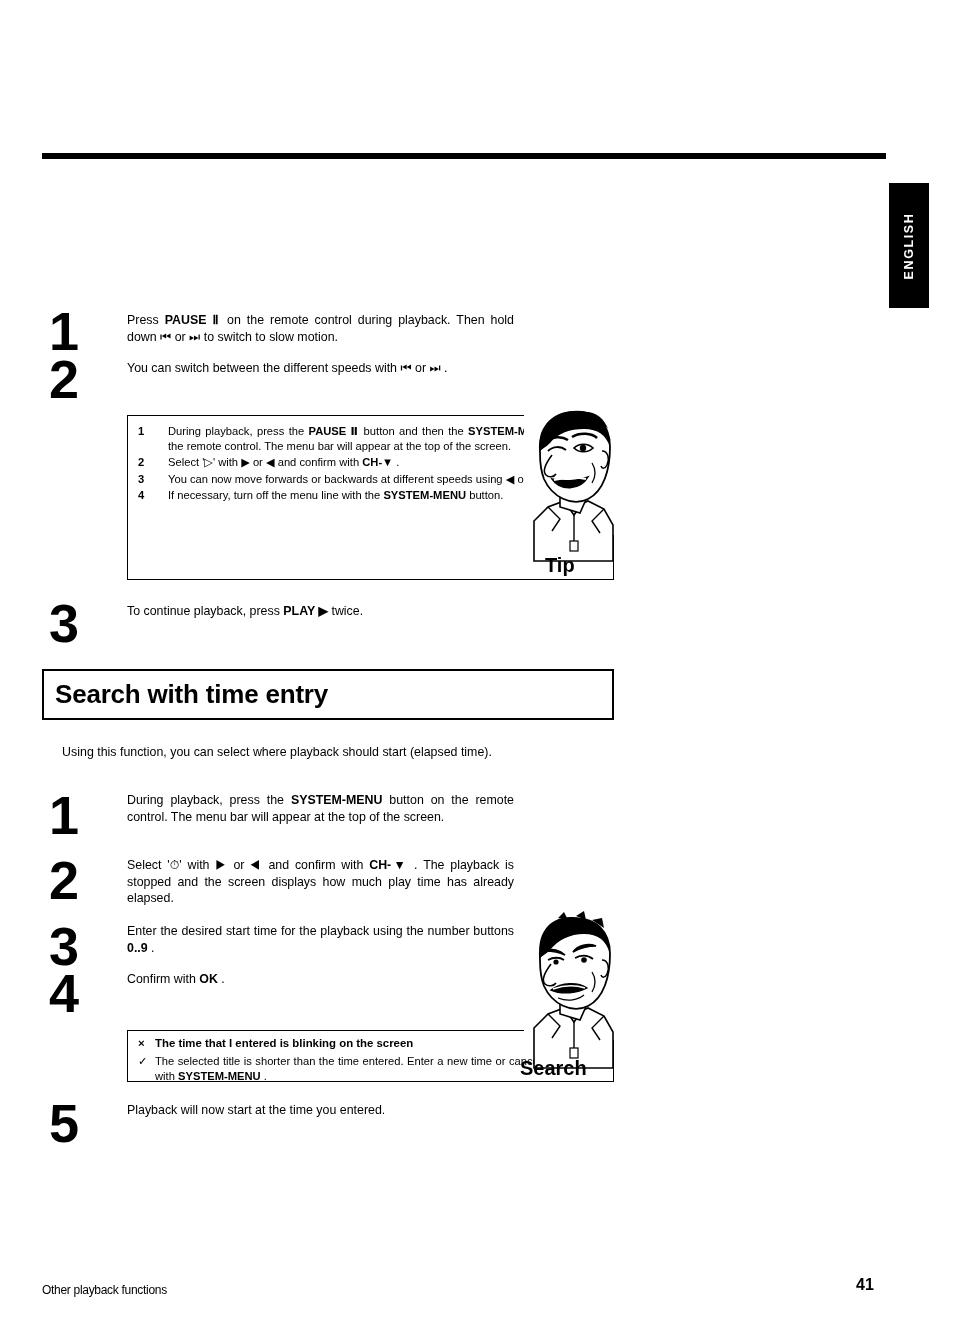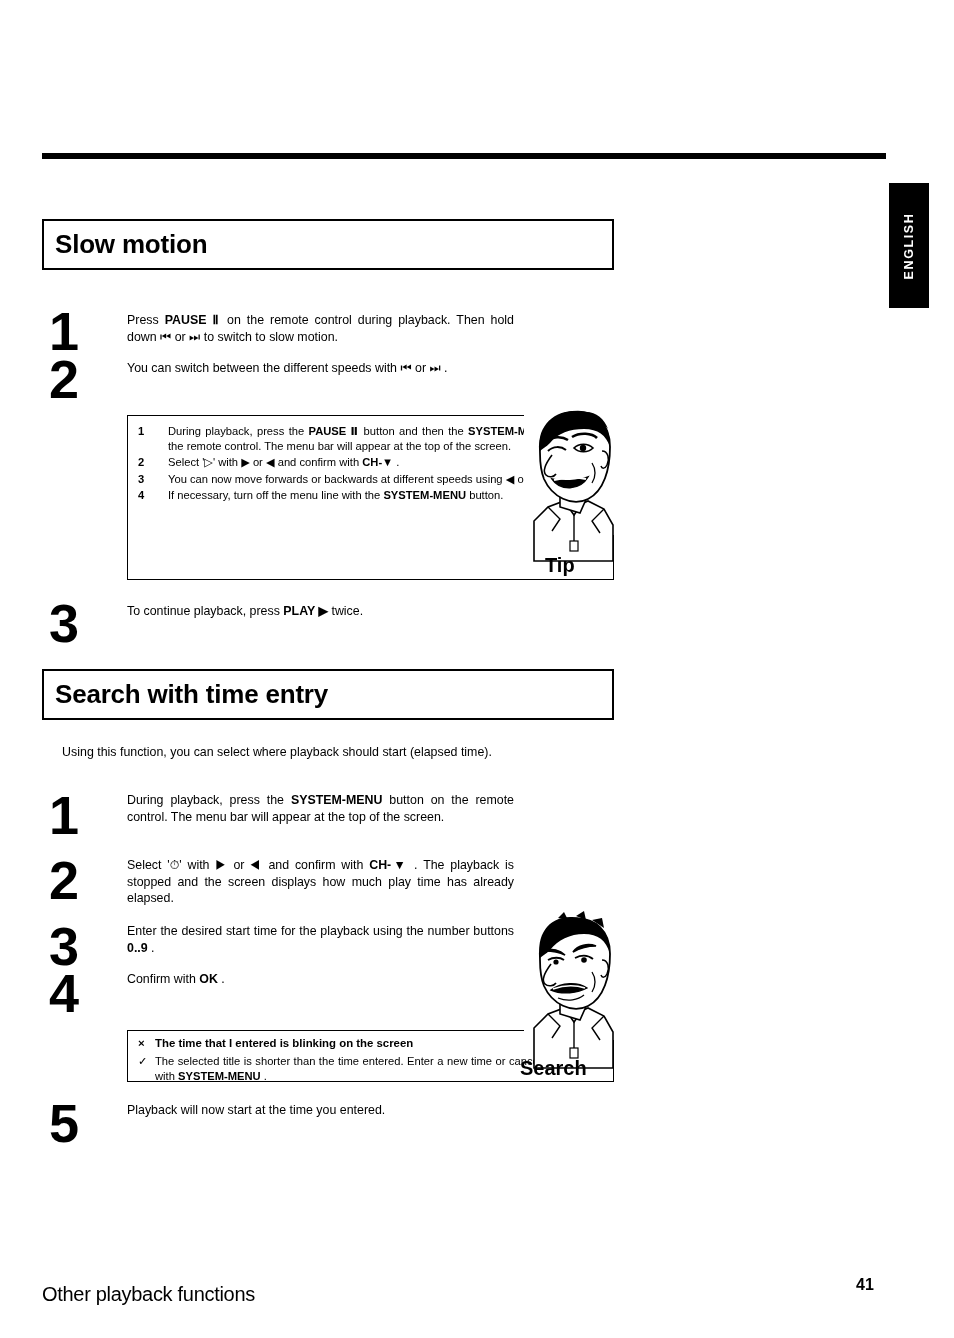--- a/index.html
+++ b/index.html
@@ -94,42 +94,39 @@
   .mascot svg{display:block;}
   .mascot-label{
     position:absolute;font-size:20px;font-weight:bold;font-family:"Liberation Sans",sans-serif;
   }
 
   
   .mask{position:absolute;background:#fff;}
 
   
   .footer-title{
-    position:absolute;left:42px;top:1283px;font-size:20px;
+    position:absolute;left:42px;top:1283px;font-size:12px;
     font-family:"Liberation Sans",sans-serif;letter-spacing:-0.3px;
   }
   .footer-page{
     position:absolute;left:856px;top:1276px;font-size:16px;font-weight:bold;
     font-family:"Liberation Sans",sans-serif;
   }
 </style>
 </head>
 <body>
 
 <div class="page">
 
   <div class="top-rule"></div>
 
   <div class="lang-tab">
     <span>ENGLISH</span>
   </div>
 
-  <div class="section-head" id="head-slow">
-    <h1>Slow motion</h1>
-  </div>
 
   <div class="stepnum" style="top:308px;">1</div>
   <div class="para" style="top:312px;">Press <b>PAUSE Ⅱ</b> on the remote control during playback. Then hold down ⏮ or ⏭ to switch to slow motion.</div>
 
   <div class="stepnum" style="top:356px;">2</div>
   <div class="para noj" style="top:360px;">You can switch between the different speeds with ⏮ or ⏭ .</div>
 
   <div class="callout" id="tip-box" style="left:127px;top:415px;width:485px;height:163px;">
     <div class="callout-inner">
       <ol>

